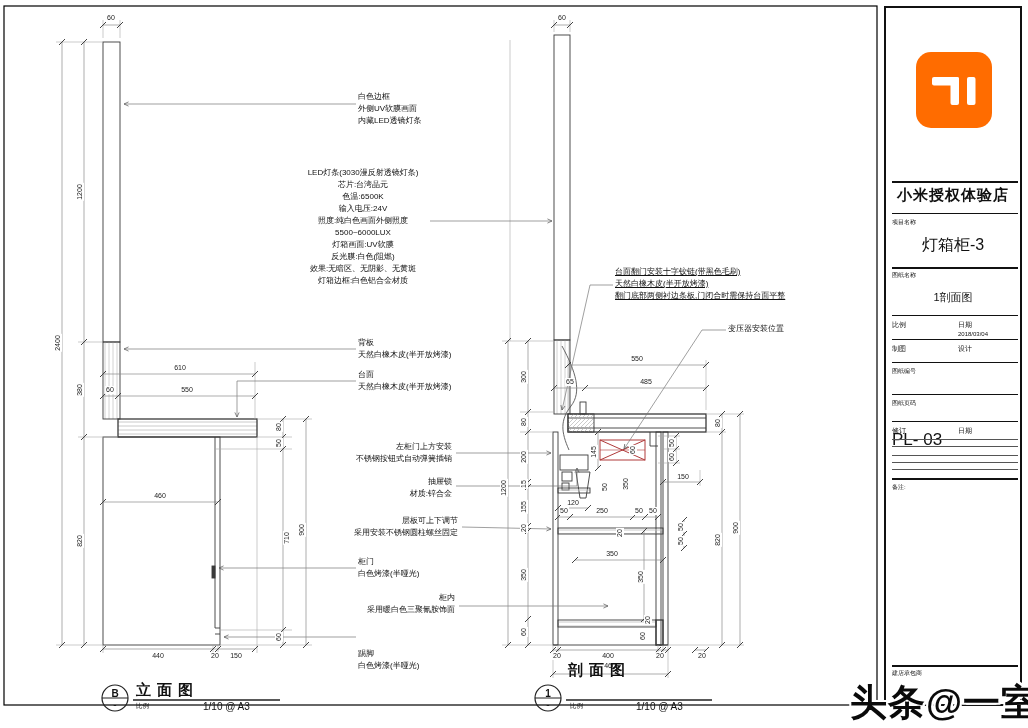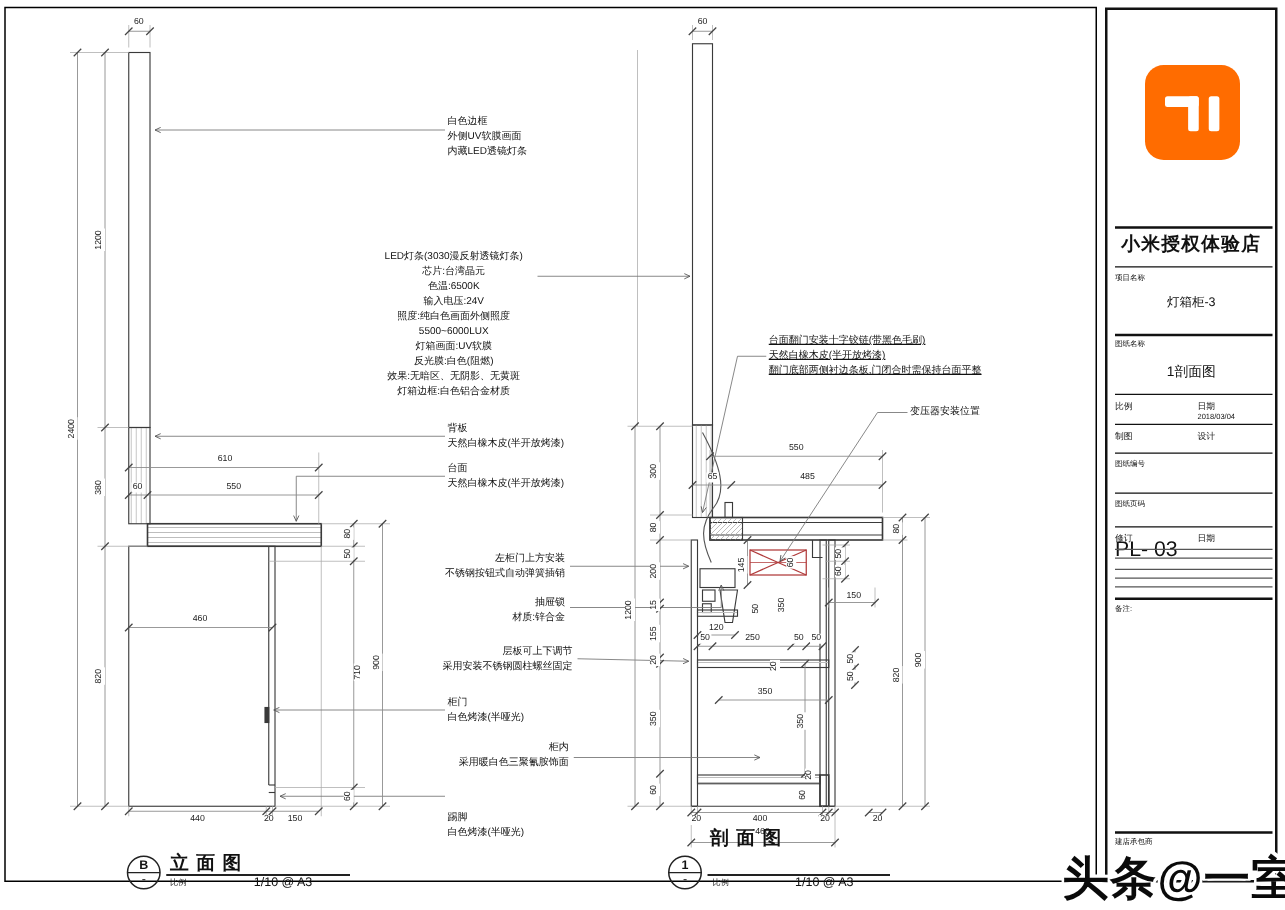--- a/index.html
+++ b/index.html
@@ -296,21 +296,21 @@
         <rect x="0" y="0" width="76" height="76" rx="15" fill="#ff6c00"></rect>
         <rect x="16" y="25" width="27" height="8.5" rx="2" fill="#fff"></rect>
         <rect x="34.5" y="25" width="8.5" height="28" rx="2" fill="#fff"></rect>
         <rect x="51" y="25" width="8.5" height="28" rx="2" fill="#fff"></rect>
       </svg>
     </div>
     <div class="hline" style="top:173px;height:2px;"></div>
     <div class="store-name">小米授权体验店</div>
     <div class="hline" style="top:205px;height:1px;"></div>
     <div class="lbl" style="top:210px;left:6px;">项目名称</div>
-    <div class="ctr" style="top:227px;font-size:10px;">灯箱柜-3</div>
+    <div class="ctr" style="top:227px;font-size:16px;">灯箱柜-3</div>
     <div class="hline" style="top:259px;height:2px;"></div>
     <div class="lbl" style="top:263px;left:6px;">图纸名称</div>
     <div class="ctr" style="top:282px;font-size:11px;">1剖面图</div>
     <div class="hline" style="top:307px;height:1px;"></div>
     <div class="lbl2" style="top:312px;left:6px;">比例</div>
     <div class="lbl2" style="top:312px;left:72px;">日期</div>
     <div class="lbl" style="top:323px;left:72px;">2018/03/04</div>
     <div class="hline" style="top:331px;height:1px;"></div>
     <div class="lbl2" style="top:336px;left:6px;">制图</div>
     <div class="lbl2" style="top:336px;left:72px;">设计</div>
@@ -390,21 +390,21 @@
     <span class="dim" style="left: 557px; top: 656px;">20</span>
     <span class="dim" style="left: 608px; top: 656px;">400</span>
     <span class="dim" style="left: 660px; top: 656px;">20</span>
     <span class="dim" style="left: 702px; top: 656px;">20</span>
     <span class="dim" style="left: 610px; top: 666px;">460</span>
     <div class="ann" style="left: 358px; top: 91px;">
       <div>白色边框</div>
       <div>外侧UV软膜画面</div>
       <div>内藏LED透镜灯条</div>
     </div>
-    <div class="ann c" style="left: 363px; top: 167px; margin-top: 32px;">
+    <div class="ann c" style="left: 363px; top: 167px;">
       <div>LED灯条(3030漫反射透镜灯条)</div>
       <div>芯片:台湾晶元</div>
       <div>色温:6500K</div>
       <div>输入电压:24V</div>
       <div>照度:纯白色画面外侧照度</div>
       <div>5500~6000LUX</div>
       <div>灯箱画面:UV软膜</div>
       <div>反光膜:白色(阻燃)</div>
       <div>效果:无暗区、无阴影、无黄斑</div>
       <div>灯箱边框:白色铝合金材质</div>

